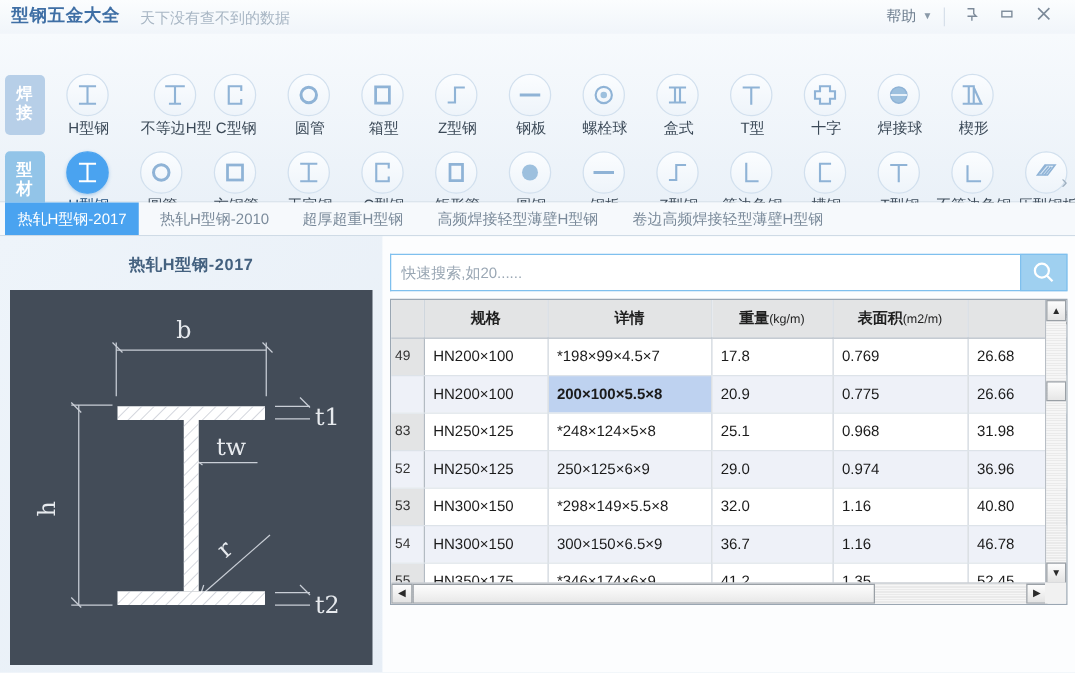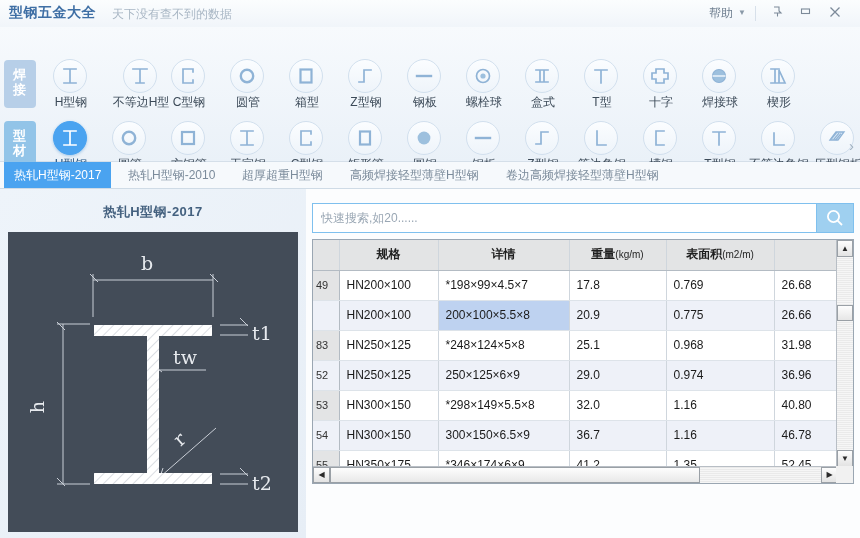--- a/index.html
+++ b/index.html
@@ -89,21 +89,21 @@
     overflow:hidden;white-space:nowrap;text-overflow:clip;}
   thead th{background:#e3e4e5;border-bottom:1px solid #b3bbc3;color:#1f1f1f;
     text-align:center;font-weight:bold;height:30px;}
   th .unit{font-size:10px;font-weight:normal;}
   tbody td{color:#1b1b1b;}
   td.idx{background:#e3e4e5;color:#333;text-align:left;width:26px;padding:0 3px;
     border-right:1px solid #b3bbc3;font-size:11px;margin-left:48px;}
   tbody tr.alt td{background:#eef1f8;}
   tbody tr.sel td.idx{font-weight:bold;color:#000;padding-left:40px;}
   tbody tr.sel td{background:#eef1f8;}
-  tbody tr.sel td.hl{background:#bed2f0;}
+  tbody tr.sel td.hl{background:#bed2f0;font-weight:bold;}
 
   .vscroll{position:absolute;right:0;top:0;width:17px;height:227px;
     background:#f1f1f1;border-left:1px solid #b8bec5;box-sizing:border-box;}
   .vbtn{position:absolute;left:0;width:16px;height:17px;
     background:linear-gradient(180deg,#fdfdfd,#e3e3e3);border:1px solid #9aa0a6;
     box-sizing:border-box;display:flex;align-items:center;justify-content:center;}
   .vbtn.up{top:0;}
   .vbtn.dn{bottom:0;}
   .vthumb{position:absolute;left:0;top:65px;width:16px;height:16px;
     background:linear-gradient(180deg,#fdfdfd,#e6e6e6);border:1px solid #9aa0a6;box-sizing:border-box;}

